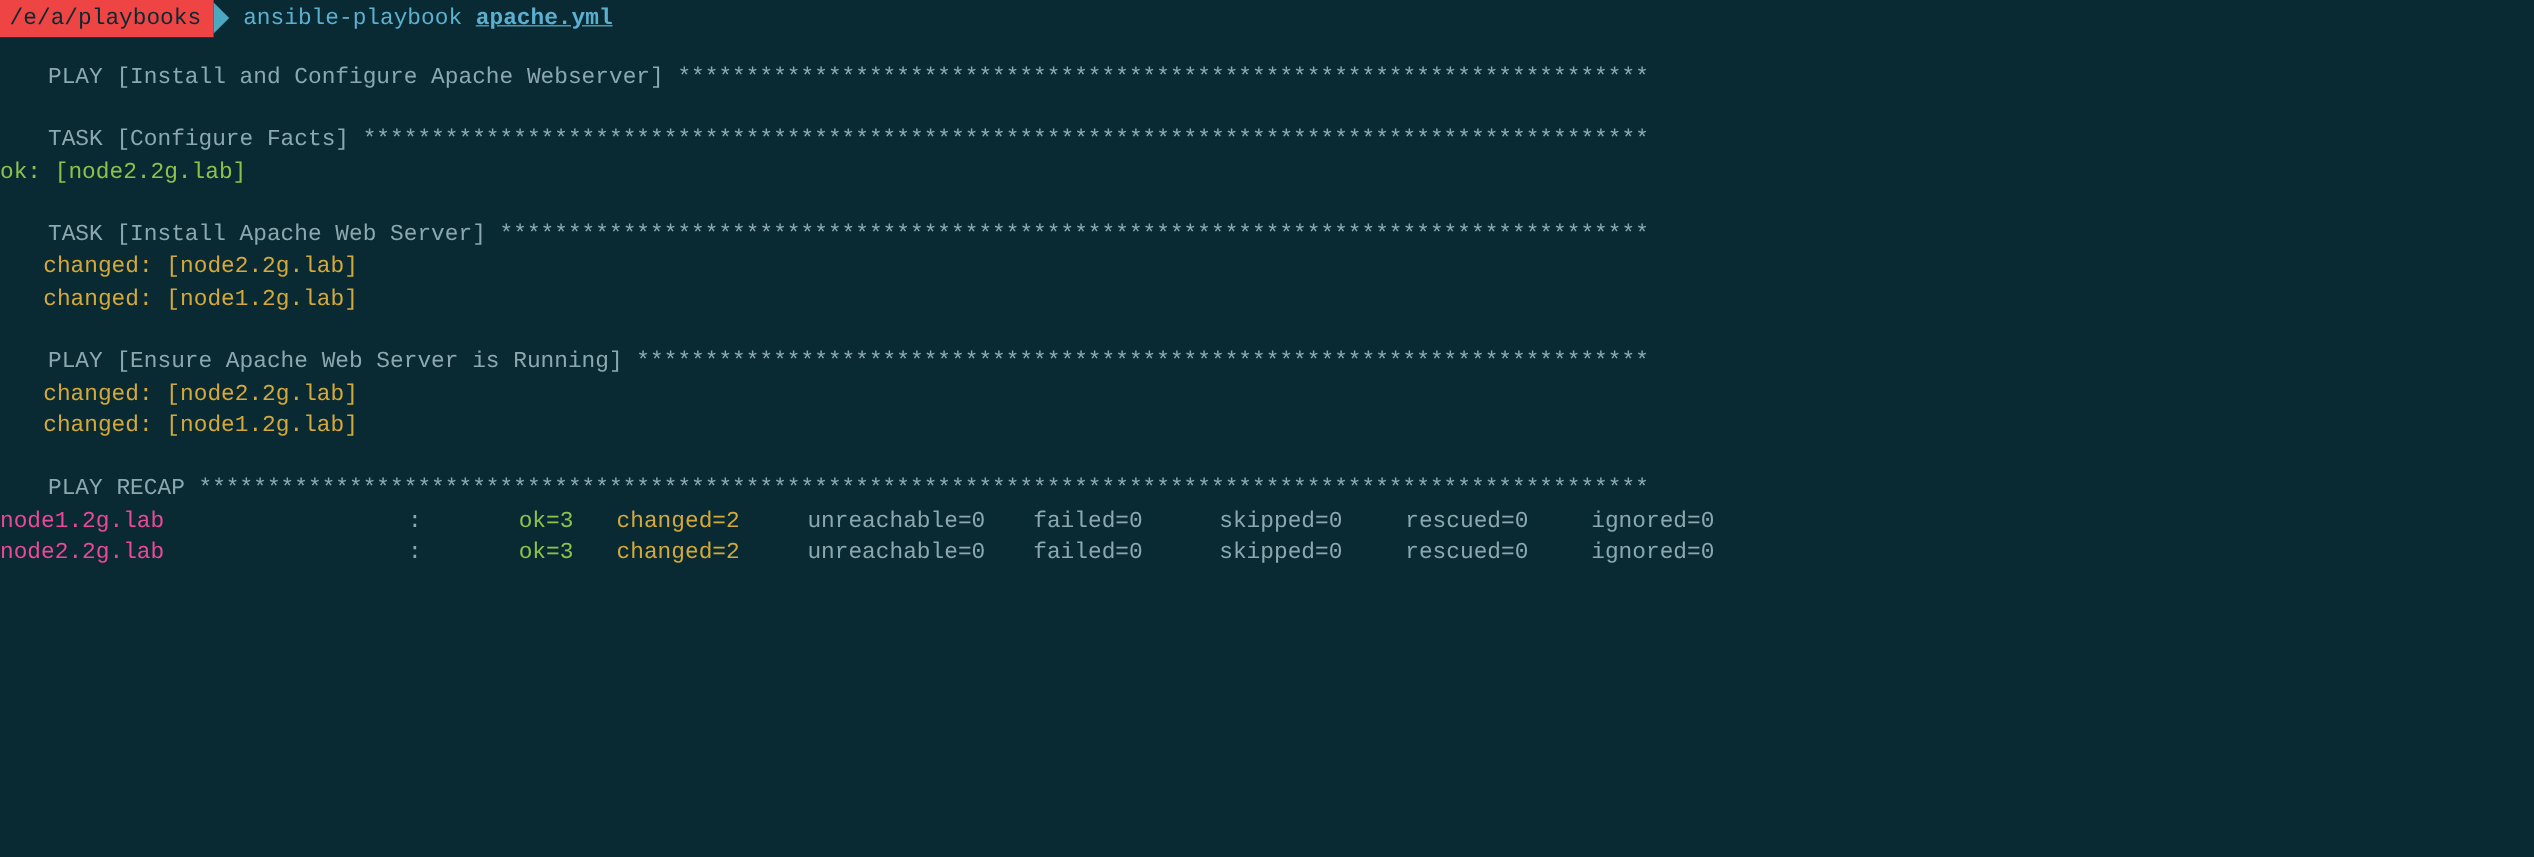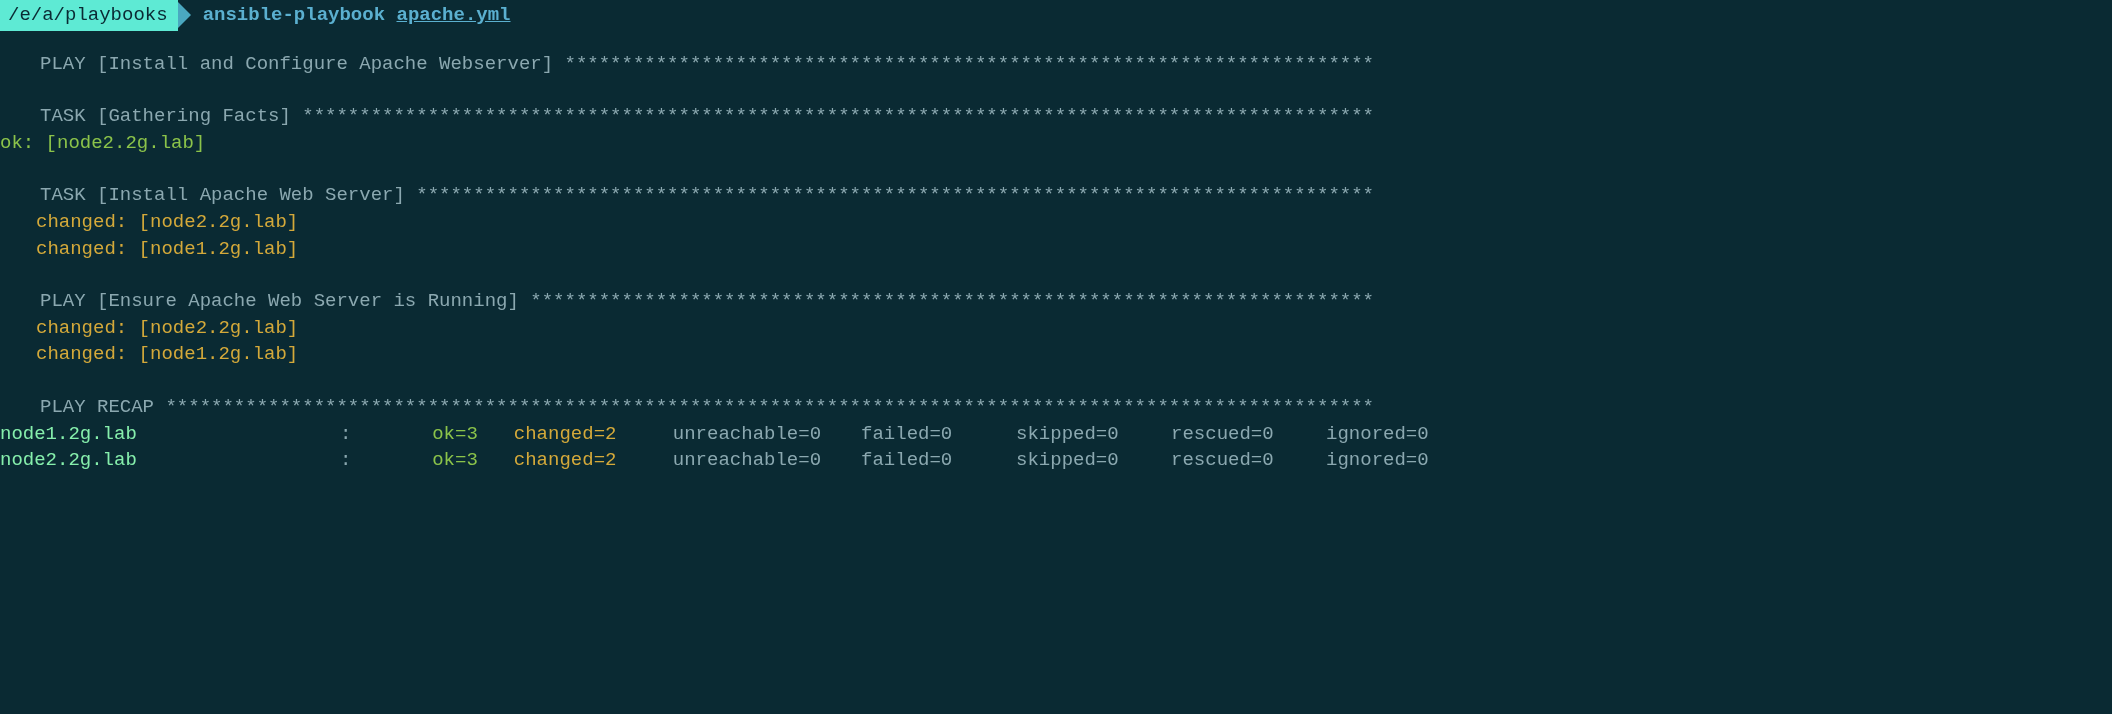--- a/index.html
+++ b/index.html
@@ -16,37 +16,36 @@
       padding: 0;
       overflow-x: hidden;
       white-space: nowrap;
     }
     .prompt-line {
       display: flex;
       align-items: center;
       margin-bottom: 20px;
     }
     .prompt-path {
-      background-color: #5eead4;
+      background-color: #ef4444;
       color: #0a2a33;
       padding: 2px 10px 2px 8px;
       font-weight: normal;
       position: relative;
     }
     .prompt-arrow {
       width: 0;
       height: 0;
       border-top: 13px solid transparent;
       border-bottom: 13px solid transparent;
       border-left: 13px solid #4aa8c0;
       margin-right: 12px;
     }
     .cmd {
       color: #5bb0d0;
-      font-weight: bold;
     }
     .cmd-arg {
       color: #5bb0d0;
       text-decoration: underline;
       font-weight: bold;
     }
     .output-line {
       display: block;
     }
     .blank-line {
@@ -57,21 +56,21 @@
       padding-left: 40px;
     }
     .green {
       color: #8bc34a;
     }
     .yellow {
       color: #d4a93a;
       padding-left: 36px;
     }
     .recap-host {
-      color: #86efac;
+      color: #ec4899;
       display: inline-block;
       min-width: 340px;
     }
     .recap-sep {
       color: #8ba8b0;
     }
     .recap-stat {
       display: inline-block;
       min-width: 155px;
     }
@@ -88,21 +87,21 @@
   <span class="prompt-arrow"></span>
   <span class="cmd">ansible-playbook</span>
   <span>&nbsp;</span>
   <span class="cmd-arg">apache.yml</span>
 </div>
 
 <div class="output-line gray">PLAY [Install and Configure Apache Webserver] ***********************************************************************</div>
 <div class="blank-line"></div>
 
 <div id="tasks-container">
-    <div class="output-line gray">TASK [Gathering Facts] **********************************************************************************************</div>
+    <div class="output-line gray">TASK [Configure Facts] **********************************************************************************************</div>
     <div class="output-line green">ok: [node2.2g.lab]</div>
     <div class="blank-line"></div>
     <div class="output-line gray">TASK [Install Apache Web Server] ************************************************************************************</div>
     <div class="output-line yellow">changed: [node2.2g.lab]</div>
     <div class="output-line yellow">changed: [node1.2g.lab]</div>
     <div class="blank-line"></div>
     <div class="output-line gray">PLAY [Ensure Apache Web Server is Running] **************************************************************************</div>
     <div class="output-line yellow">changed: [node2.2g.lab]</div>
     <div class="output-line yellow">changed: [node1.2g.lab]</div>
     <div class="blank-line"></div>

